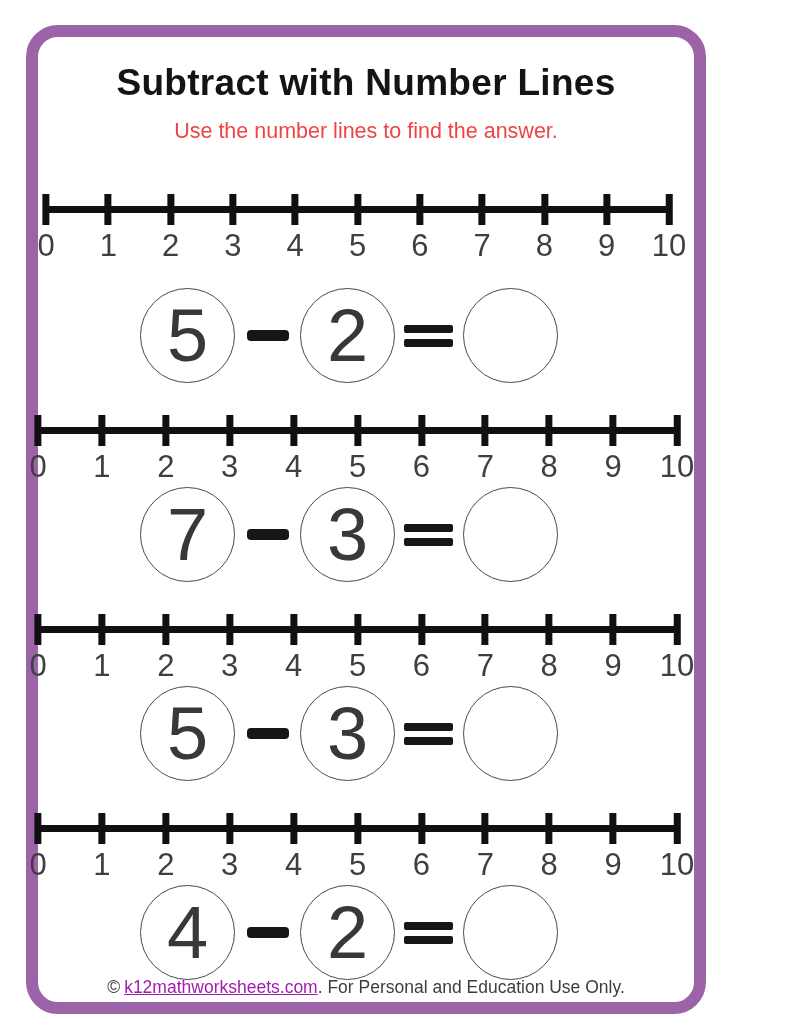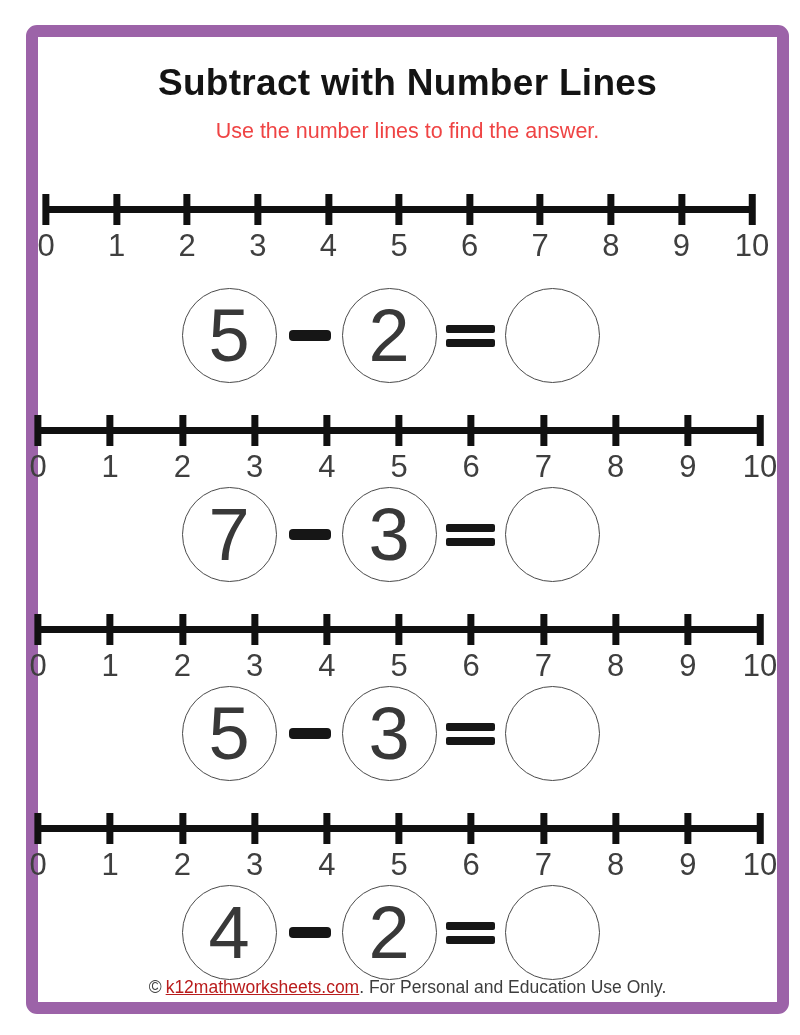--- a/index.html
+++ b/index.html
@@ -1,21 +1,21 @@
 <!DOCTYPE html>
 <html><head>
 <meta charset="utf-8">
 <style>
   html,body{margin:0;padding:0;background:#ffffff;}
   body{width:800px;height:1035px;position:relative;font-family:"Liberation Sans",sans-serif;overflow:hidden;}
 
   .card{
-    position:absolute;left:26px;top:25px;width:763px;height:989px;
+    position:absolute;left:26px;top:25px;width:680px;height:989px;
     box-sizing:border-box;background:#ffffff;
-    border:12px solid #9C63A8;border-radius:11px;
+    border:12px solid #9C63A8;border-radius:32px;
   }
 
   .title{
     margin:24px 6px 0;text-align:center;
     font-weight:700;font-size:37px;line-height:44px;color:#141414;
     letter-spacing:.3px;
   }
   .subtitle{
     margin:12px 0 0;text-align:center;
     font-size:21.5px;line-height:29px;color:#ef4444;
@@ -53,21 +53,21 @@
   .problem-1{margin-top:48px;}
   .problem + .problem{margin-top:32px;}
 
   
   .footer{
     position:absolute;left:0;right:0;bottom:4px;
     text-align:center;font-size:17.5px;line-height:21px;color:#3D3D3D;
     background:transparent;
   }
   .footer .c{margin-right:4px;}
-  .footer a{color:#b91c1c;text-decoration:underline;cursor:pointer;}
+  .footer a{color:#a21caf;text-decoration:underline;cursor:pointer;}
 </style>
 </head>
 <body>
 
 <div class="card">
 
   <h1 class="title">Subtract with Number Lines</h1>
   <p class="subtitle">Use the number lines to find the answer.</p>
 
   <section class="problem problem-1">

